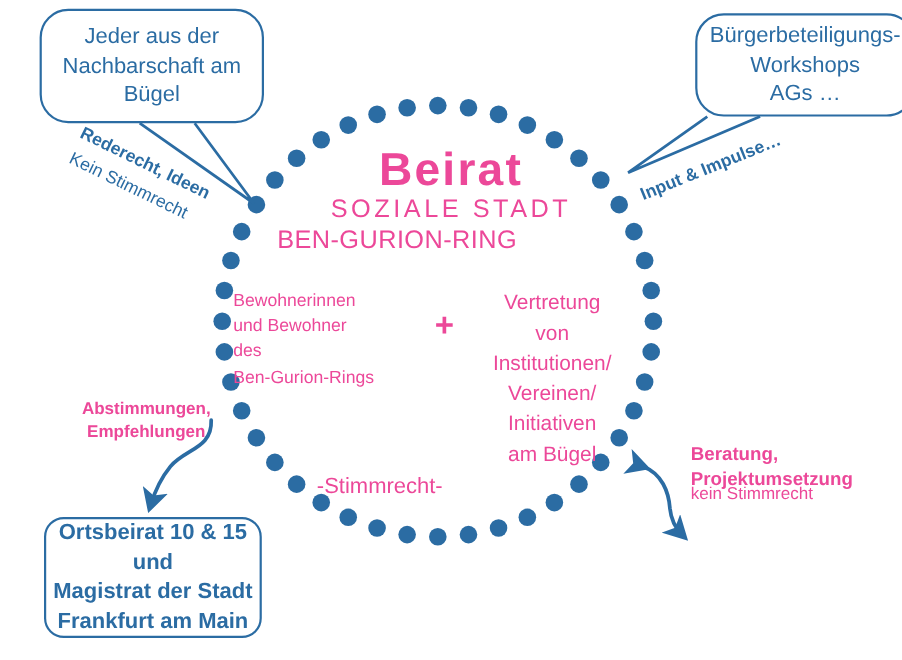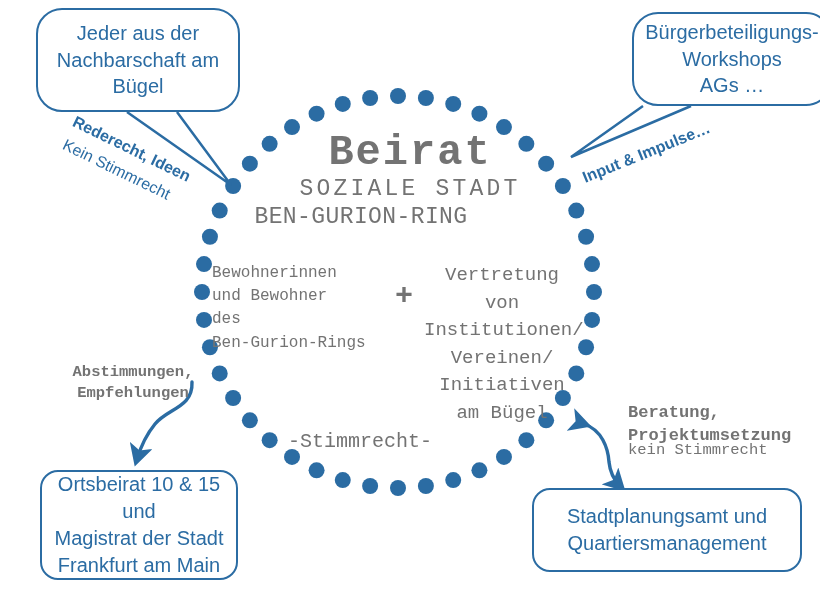--- a/index.html
+++ b/index.html
@@ -19,24 +19,23 @@
   }
   svg.layer {
     position: absolute;
     left: 0;
     top: 0;
     width: 820px;
     height: 600px;
   }
   .txt {
     position: absolute;
-    color: #737373;
+    color: #ec4899;
     line-height: 1.22;
     white-space: pre;
-    font-family: Liberation Mono, monospace;
   }
 
   
   .bubble {
     position: absolute;
     box-sizing: border-box;
     border: 2.5px solid #2b6ca3;
     border-radius: 26px;
     background: #ffffff;
     color: #2b6ca3;
@@ -76,20 +75,21 @@
     text-align: center;
     font-size: 20px;
     line-height: 1.36;
     white-space: pre-line;
   }
   #box-ortsbeirat {
     left: 40px;
     top: 470px;
     width: 198px;
     height: 110px;
+    font-weight: bold;
   }
   #box-stadtplanung {
     left: 532px;
     top: 488px;
     width: 270px;
     height: 84px;
   }
 
   
   #title-beirat {
@@ -291,22 +291,20 @@
 
   <div class="bubble" id="bubble-participation">Bürgerbeteiligungs-
 Workshops
 AGs …</div>
 
   <div class="outbox" id="box-ortsbeirat">Ortsbeirat 10 &amp; 15
 und
 Magistrat der Stadt
 Frankfurt am Main</div>
 
-  <div class="outbox" id="box-stadtplanung">Stadtplanungsamt und
-Quartiersmanagement</div>
 
   <div class="txt" id="title-beirat">Beirat</div>
 
   <div class="txt" id="subtitle-soziale-stadt">SOZIALE STADT</div>
 
   <div class="txt" id="subtitle-ben-gurion-ring">BEN-GURION-RING</div>
 
   <div class="txt" id="group-residents">Bewohnerinnen
 und Bewohner
 des

